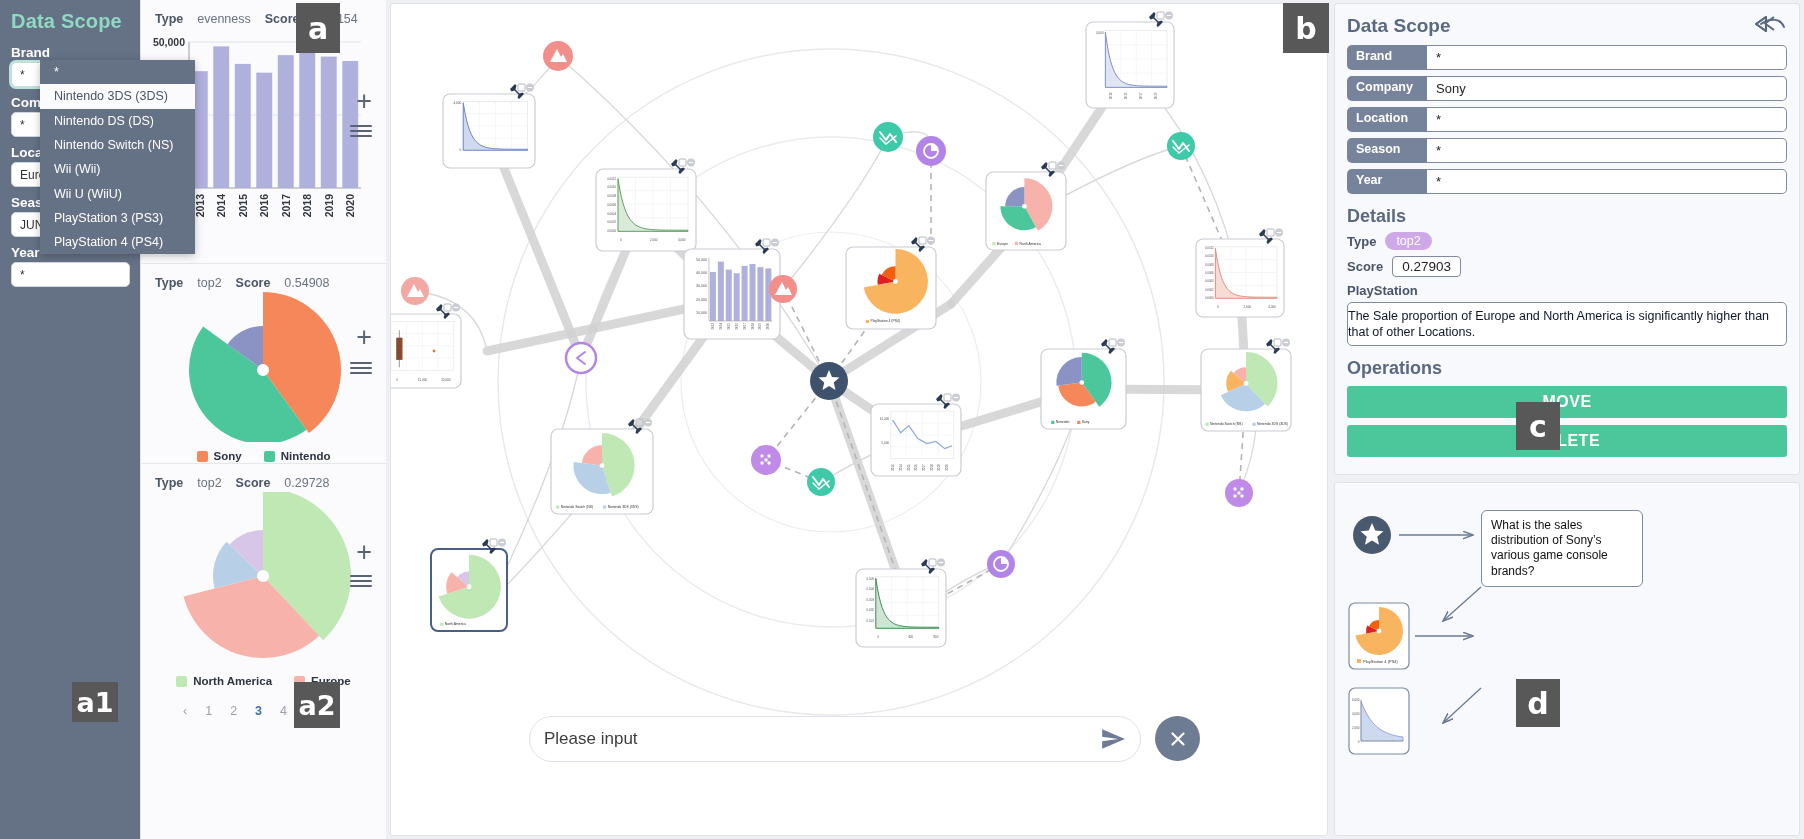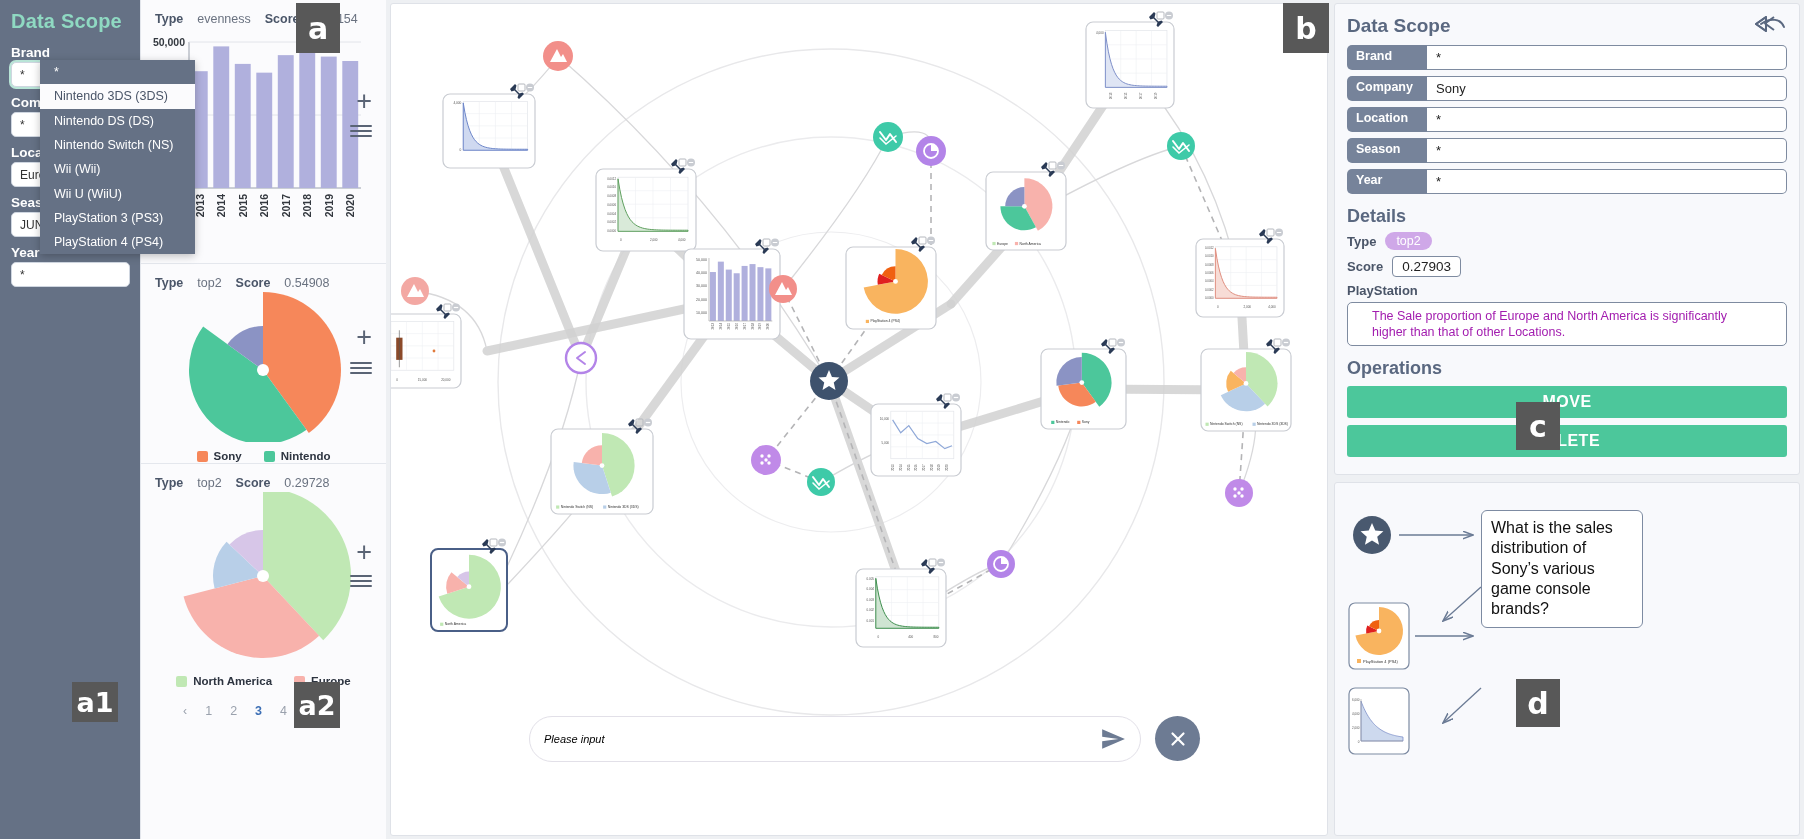--- a/index.html
+++ b/index.html
@@ -59,22 +59,22 @@
   .scope-row { display:flex; margin-top:6px; }
   .scope-key { width:80px; background:#76839a; color:#fff; font-size:12.5px; font-weight:bold;
     padding:4px 9px; border-radius:5px 0 0 5px; }
   .scope-val { flex:1; background:#fff; border:1px solid #7e8ba0; border-left:none;
     border-radius:0 5px 5px 0; font-size:13px; color:#222; padding:4px 9px; }
   .sec-h { font-size:18px; font-weight:bold; color:#5a6880; margin:12px 0 5px; }
   .det-row { display:flex; align-items:center; gap:9px; margin-bottom:6px; }
   .det-k { font-size:13px; font-weight:bold; color:#4a5568; }
   .pill { background:#cfa8e8; color:#fff; font-size:12.5px; padding:2px 11px; border-radius:9px; }
   .score-box { border:1px solid #7e8ba0; border-radius:4px; padding:2px 9px; font-size:13.5px; color:#222; background:#fff;}
-  .desc-box { border:1px solid #7e8ba0; border-radius:5px; background:#fff; padding:5px 24px;
-    font-size:12.5px; color:#a21caf; line-height:1.28; }
+  .desc-box { border:1px solid #7e8ba0; border-radius:5px; background:#fff; padding:5px 0;
+    font-size:12.5px; color:#0f172a; line-height:1.28; }
   .op-btn { background:#4cc79b; color:#fff; font-size:16px; font-weight:bold; text-align:center;
     padding:7px 0; border-radius:3px; margin-top:7px; cursor:pointer; letter-spacing:.5px;}
 
   
   .badge { position:absolute; background:#585858; color:#fff; font-weight:bold;
     display:flex; align-items:center; justify-content:center; font-size:30px; z-index:60;
     font-family:"DejaVu Sans", sans-serif;}
 </style>
 </head>
 <body>
@@ -605,21 +605,21 @@
         </g>
         <g>
           <circle cx="438" cy="377" r="19" fill="#3e526d"></circle>
           <polygon points="438,366 440.93892626146237,372.95491502812524 448.46162167924666,373.60081306187556 442.75528258147574,378.54508497187476 444.4656377752172,385.89918693812444 438,382 431.5343622247828,385.89918693812444 433.24471741852426,378.54508497187476 427.53837832075334,373.60081306187556 435.06107373853763,372.95491502812524 " fill="#fff"></polygon>
         </g>
       </svg>
 
     <div style="position:absolute; left:138px; top:712px; width:612px; height:46px;
        background:#fff; border:1px solid #e2e0e8; border-radius:23px; display:flex;
        align-items:center; padding:0 14px;">
-      <div style="flex:1; font-size:11px; color:#000000;font-style:italic;">Please input</div>
+      <div style="flex:1; font-size:17px; color:#404040;">Please input</div>
       <svg width="26" height="26" viewBox="0 0 24 24">
         <path d="M2 21l21-9L2 3v7l15 2-15 2v7z" fill="#6d7b93"></path>
       </svg>
     </div>
     <div style="position:absolute; left:764px; top:712px; width:45px; height:45px; border-radius:50%;
        background:#6d7b93; display:flex; align-items:center; justify-content:center;">
       <svg width="22" height="22" viewBox="0 0 24 24">
         <path d="M6 6 L18 18 M18 6 L6 18" stroke="#fff" stroke-width="2.4" stroke-linecap="round"></path>
       </svg>
     </div>
@@ -697,21 +697,21 @@
         <text x="24.5" y="217.5" text-anchor="end" font-size="3" fill="#555">6,000</text>
         <text x="24.5" y="231.5" text-anchor="end" font-size="3" fill="#555">4,000</text>
         <text x="24.5" y="245.5" text-anchor="end" font-size="3" fill="#555">2,000</text>
         <text x="24.5" y="259.5" text-anchor="end" font-size="3" fill="#555">0</text>
         <line x1="64" y1="52" x2="138" y2="52" stroke="#6b7b95" stroke-width="1.3" marker-end="url(#ah)"></line>
         <line x1="80" y1="153" x2="138" y2="153" stroke="#6b7b95" stroke-width="1.3" marker-end="url(#ah)"></line>
         <line x1="146" y1="104" x2="108" y2="138" stroke="#6b7b95" stroke-width="1.3" marker-end="url(#ah)"></line>
         <line x1="146" y1="205" x2="108" y2="240" stroke="#6b7b95" stroke-width="1.3" marker-end="url(#ah)"></line>
       </svg>
     <div style="position:absolute; left:146px; top:27px; width:162px; background:#fff;
-      border:1px solid #7d8ba2; border-radius:6px; padding:7px 9px; font-size:16px;
+      border:1px solid #7d8ba2; border-radius:6px; padding:7px 9px; font-size:12px;
       color:#111; line-height:1.27;">What is the sales distribution of Sony’s various game console brands?</div>
   </div>
 
   <div class="badge" style="left:296px;top:3px;width:44px;height:50px">a</div>
   <div class="badge" style="left:72px;top:682px;width:46px;height:40px;font-size:27px">a1</div>
   <div class="badge" style="left:294px;top:682px;width:46px;height:46px;font-size:27px">a2</div>
   <div class="badge" style="left:1283px;top:3px;width:46px;height:50px">b</div>
   <div class="badge" style="left:1516px;top:402px;width:44px;height:48px">c</div>
   <div class="badge" style="left:1516px;top:679px;width:44px;height:48px">d</div>
 </div>

